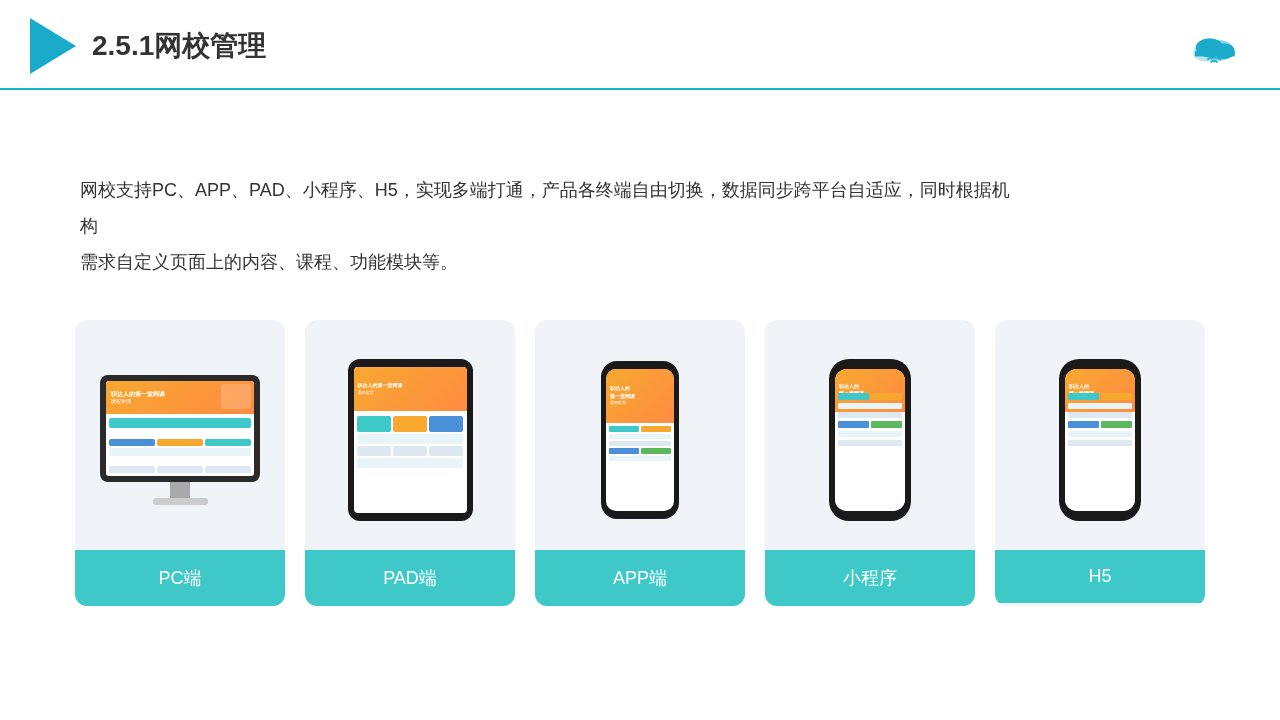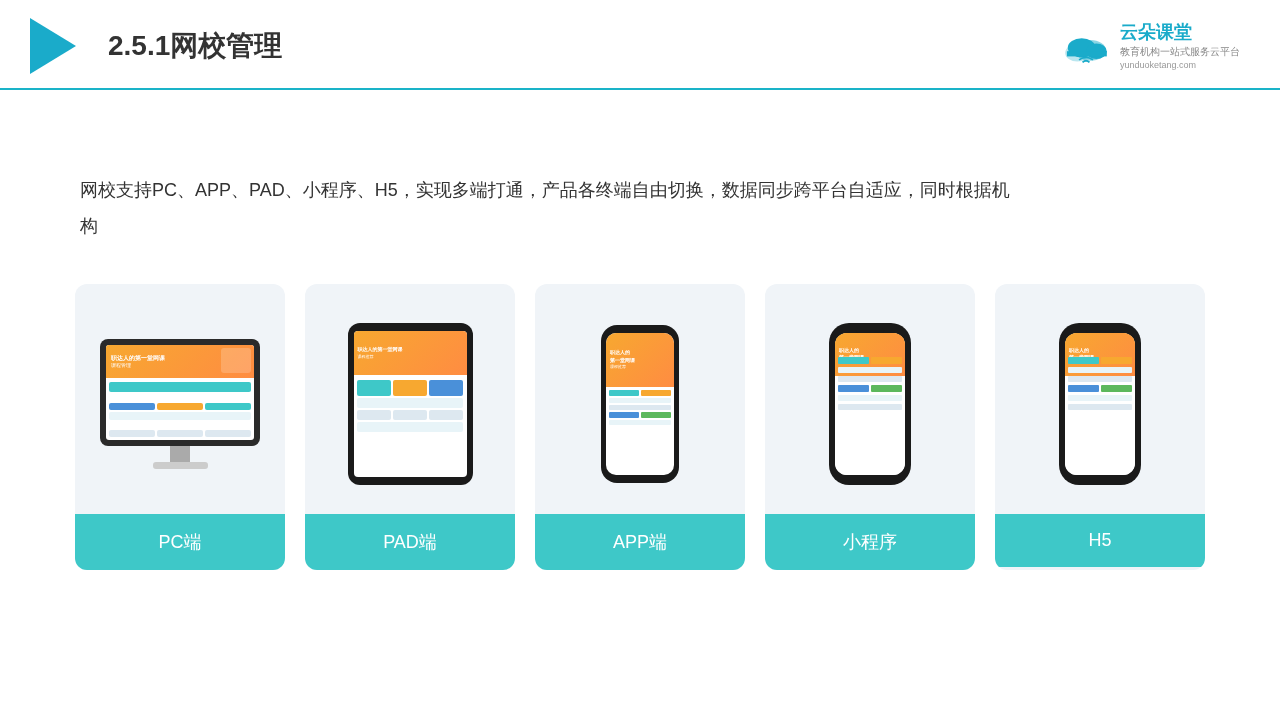--- a/index.html
+++ b/index.html
@@ -16,21 +16,21 @@
     .header {
       display: flex;
       align-items: center;
       justify-content: space-between;
       padding: 18px 40px 14px 30px;
       border-bottom: 2px solid #1ab3c8;
     }
     .header-left {
       display: flex;
       align-items: center;
-      gap: 32px;
+      gap: 16px;
     }
     .logo-triangle {
       width: 0;
       height: 0;
       border-top: 28px solid transparent;
       border-bottom: 28px solid transparent;
       border-left: 46px solid #1aabca;
     }
     .page-title {
       font-size: 28px;
@@ -290,33 +290,27 @@
     <svg class="cloud-icon" viewBox="0 0 60 40" xmlns="http://www.w3.org/2000/svg">
       <ellipse cx="20" cy="28" rx="14" ry="10" fill="#1aabca" opacity="0.3"></ellipse>
       <ellipse cx="35" cy="25" rx="18" ry="12" fill="#1aabca" opacity="0.5"></ellipse>
       <ellipse cx="25" cy="22" rx="16" ry="11" fill="#1aabca"></ellipse>
       <ellipse cx="42" cy="26" rx="12" ry="9" fill="#1aabca"></ellipse>
       <rect x="8" y="26" width="46" height="6" fill="#1aabca"></rect>
 
       <path d="M22 36 Q30 30 38 36" stroke="#1aabca" stroke-width="2" fill="none"></path>
       <path d="M26 39 Q30 35 34 39" stroke="#1aabca" stroke-width="2" fill="none"></path>
     </svg>
-    <div class="brand-text">
-      <span class="brand-name">云朵课堂</span>
-      <span class="brand-sub">
-        <span>教育机构一站</span><span>式服务云平台</span>
-      </span>
-      <span class="brand-url">yunduoketang.com</span>
-    </div>
   </div>
 </div>
 
 <div class="description">
   <p>
     <span>网校支持PC、APP、PAD、小程序、H5，实现多端打通，产品各终端自由切换，数据同步跨平台自适应，同时根据机构</span><br>
+    <span>需求自定义页面上的内容、课程、功能模块等。</span>
   </p>
 </div>
 
 <div class="cards-section">
 
   <div class="device-card">
     <div class="device-image-area">
       <div class="pc-monitor">
         <div class="monitor-outer">
           <div class="monitor-screen">

